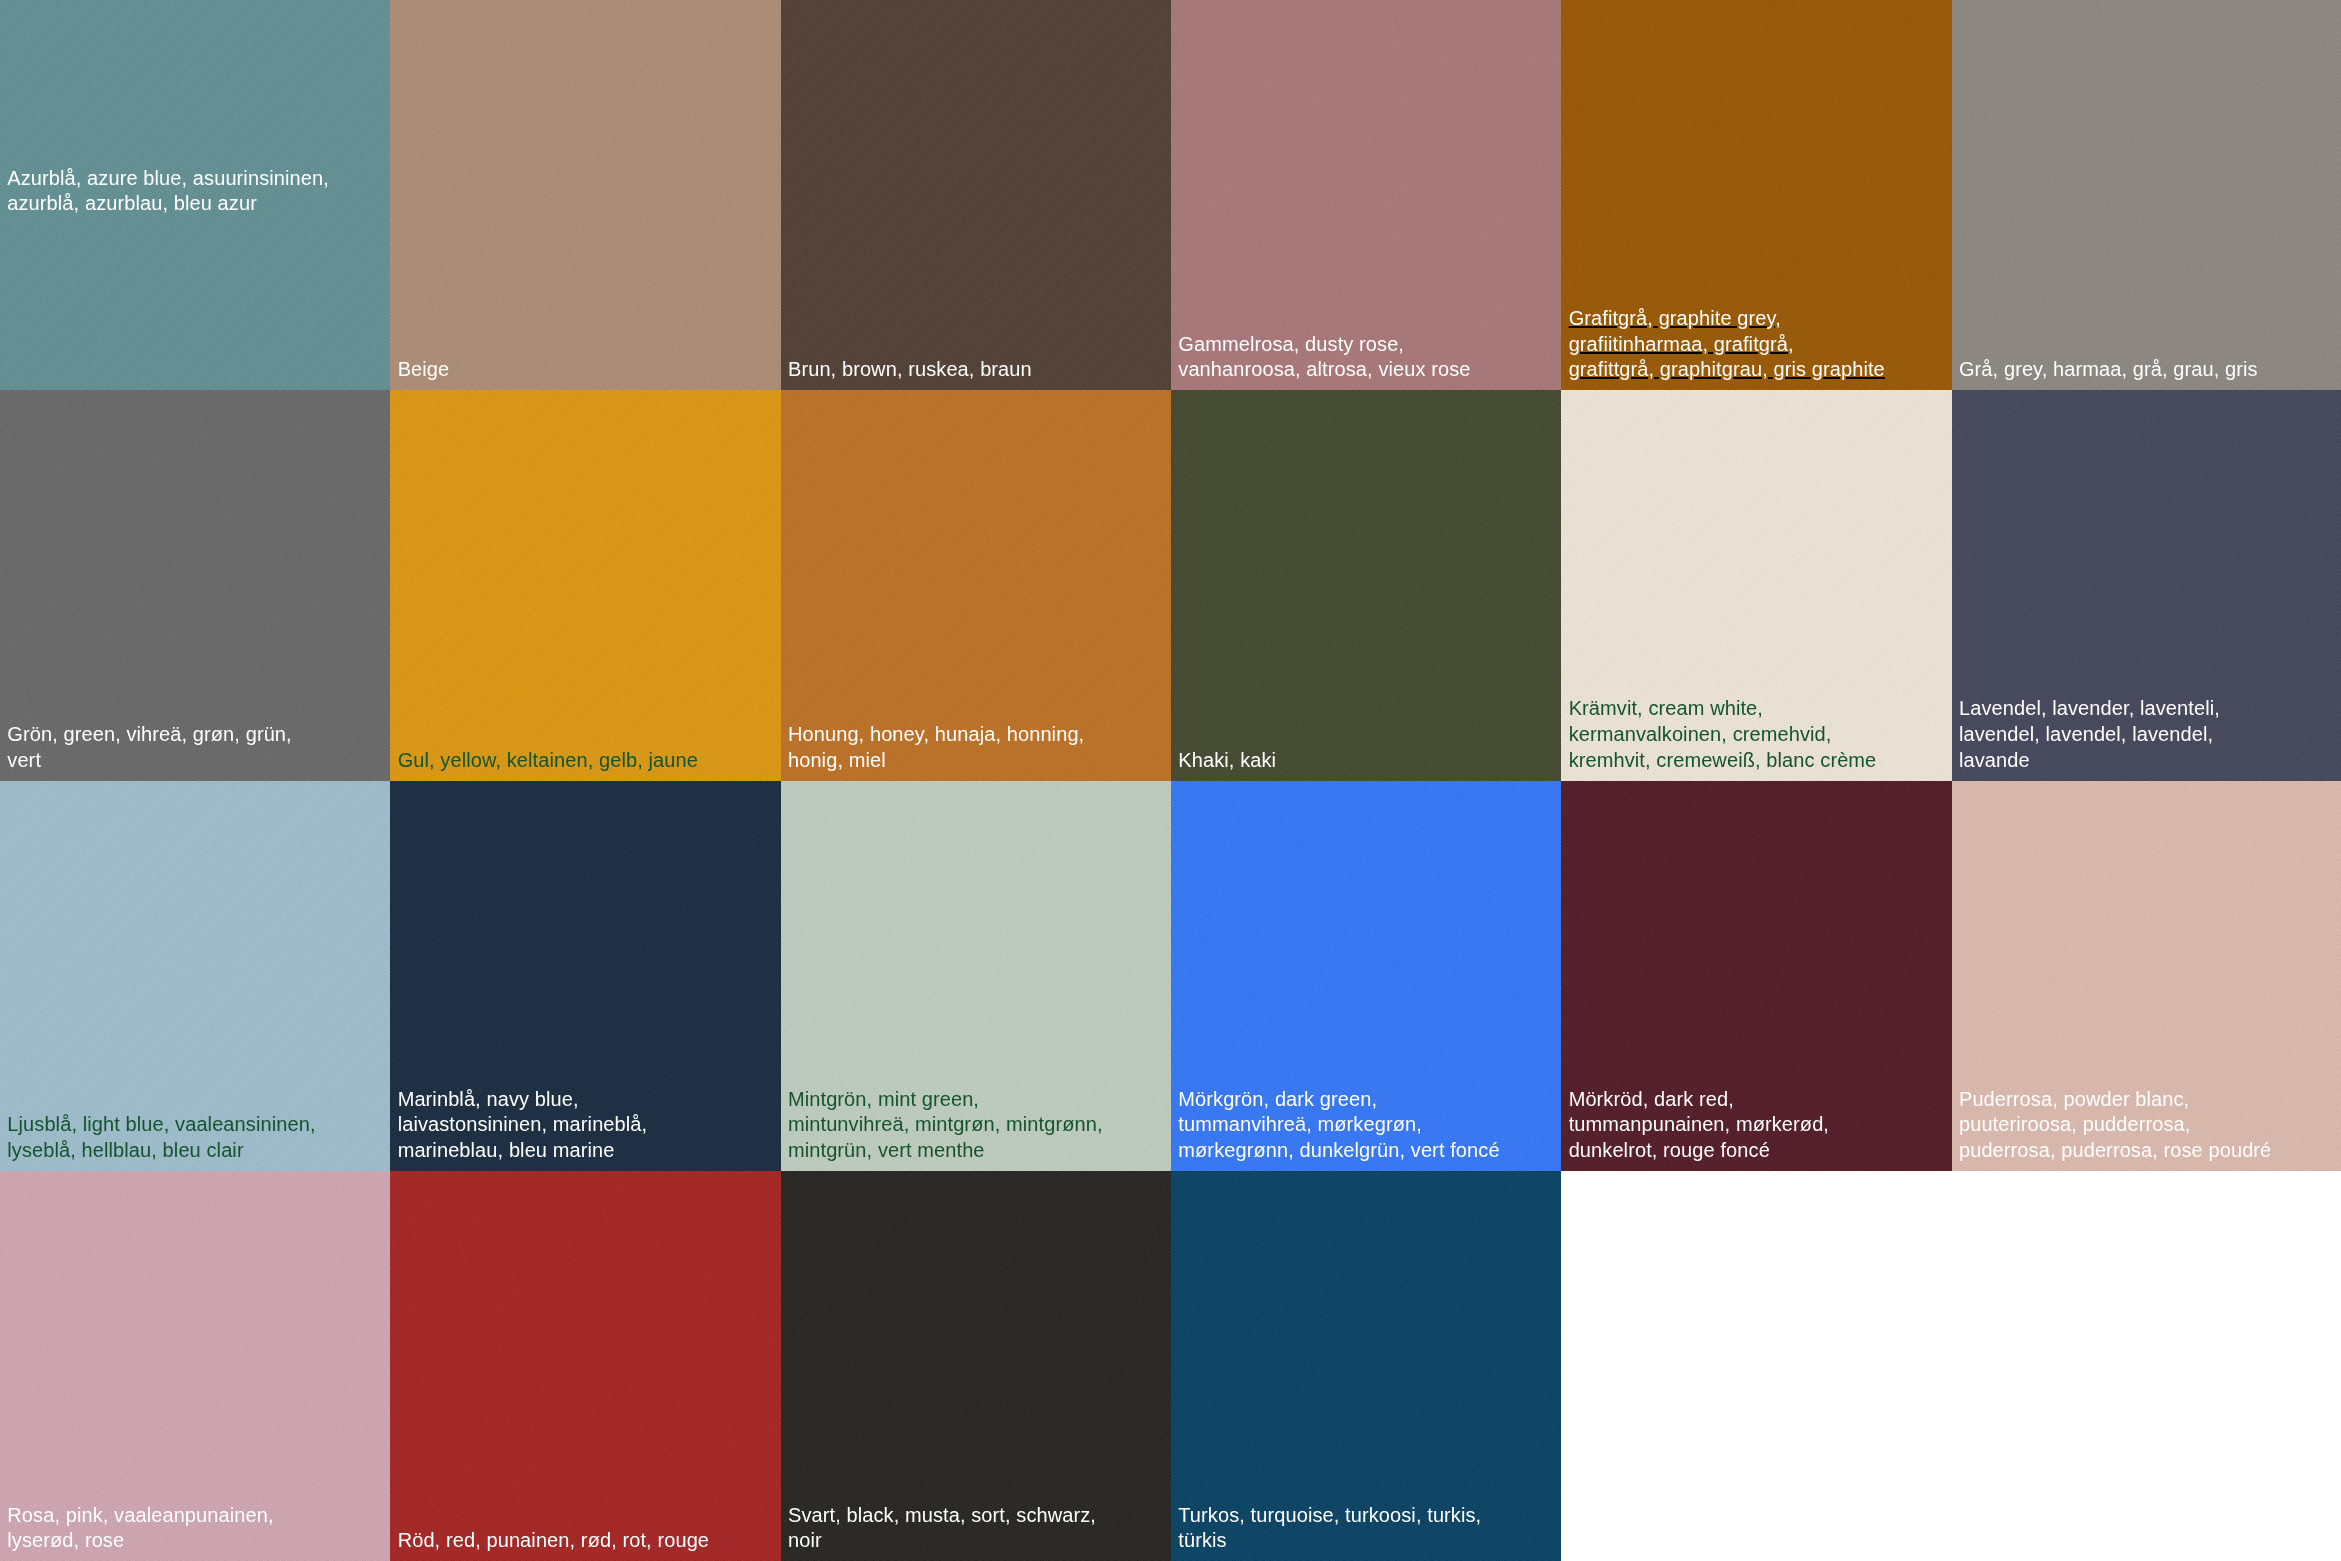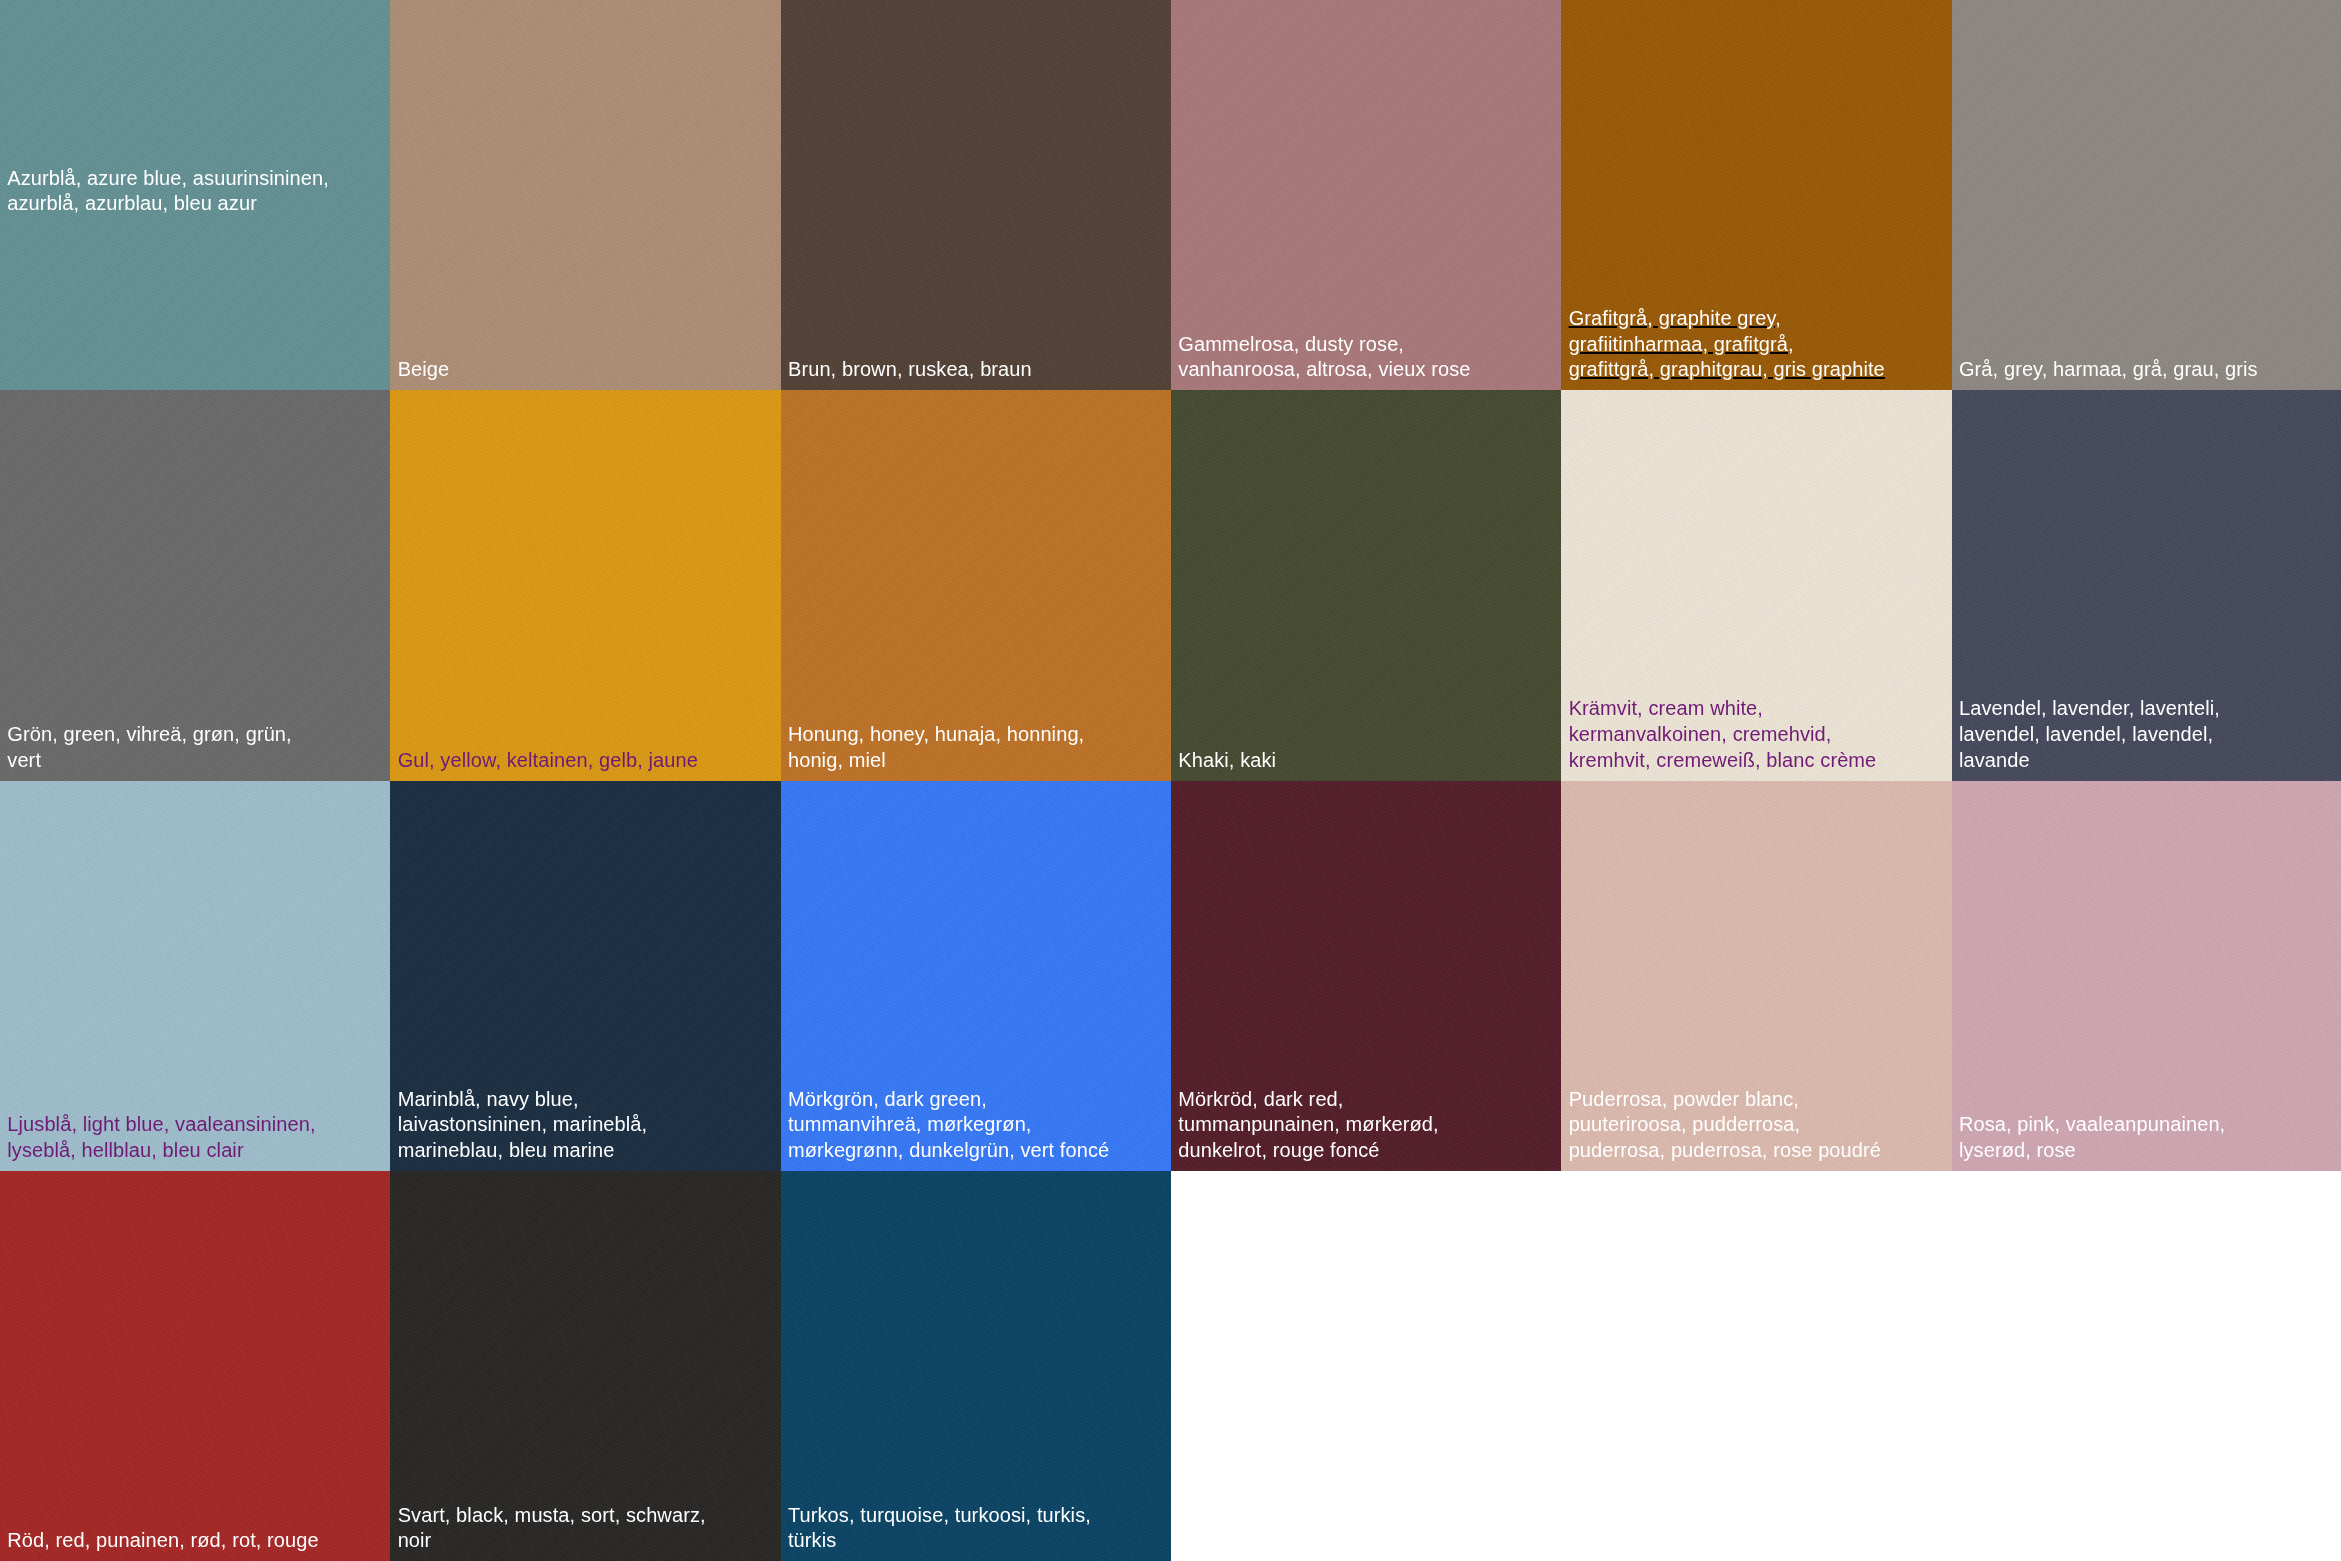--- a/index.html
+++ b/index.html
@@ -59,21 +59,21 @@
     z-index:5;
     padding:0 7.3px 7.3px 7.3px;
     font-size:20px;
     line-height:1.28;
     font-weight:400;
     letter-spacing:0.1px;
     white-space:pre-line;
     text-rendering:optimizeLegibility;
   }
   .label.light { color:#ffffff; }
-  .label.dark  { color:#701a75; }
+  .label.dark  { color:#14532d; }
 </style>
 </head>
 <body>
 
 <div id="grid">
     <div class="cell filled" style="background-color: rgb(109, 153, 156); align-items: center;">
       <div class="label light">Azurblå, azure blue, asuurinsininen,
 azurblå, azurblau, bleu azur</div>
     </div>
     <div class="cell filled" style="background-color: rgb(179, 150, 128);">
@@ -120,20 +120,25 @@
     </div>
     <div class="cell filled" style="background-color: rgb(166, 194, 208);">
       <div class="label dark">Ljusblå, light blue, vaaleansininen,
 lyseblå, hellblau, bleu clair</div>
     </div>
     <div class="cell filled" style="background-color: rgb(29, 50, 71);">
       <div class="label light">Marinblå, navy blue,
 laivastonsininen, marineblå,
 marineblau, bleu marine</div>
     </div>
+    <div class="cell filled" style="background-color: rgb(195, 209, 196);">
+      <div class="label dark">Mintgrön, mint green,
+mintunvihreä, mintgrøn, mintgrønn,
+mintgrün, vert menthe</div>
+    </div>
     <div class="cell filled" style="background-color: #3b82f6;">
       <div class="label light">Mörkgrön, dark green,
 tummanvihreä, mørkegrøn,
 mørkegrønn, dunkelgrün, vert foncé</div>
     </div>
     <div class="cell filled" style="background-color: rgb(91, 32, 44);">
       <div class="label light">Mörkröd, dark red,
 tummanpunainen, mørkerød,
 dunkelrot, rouge foncé</div>
     </div>

